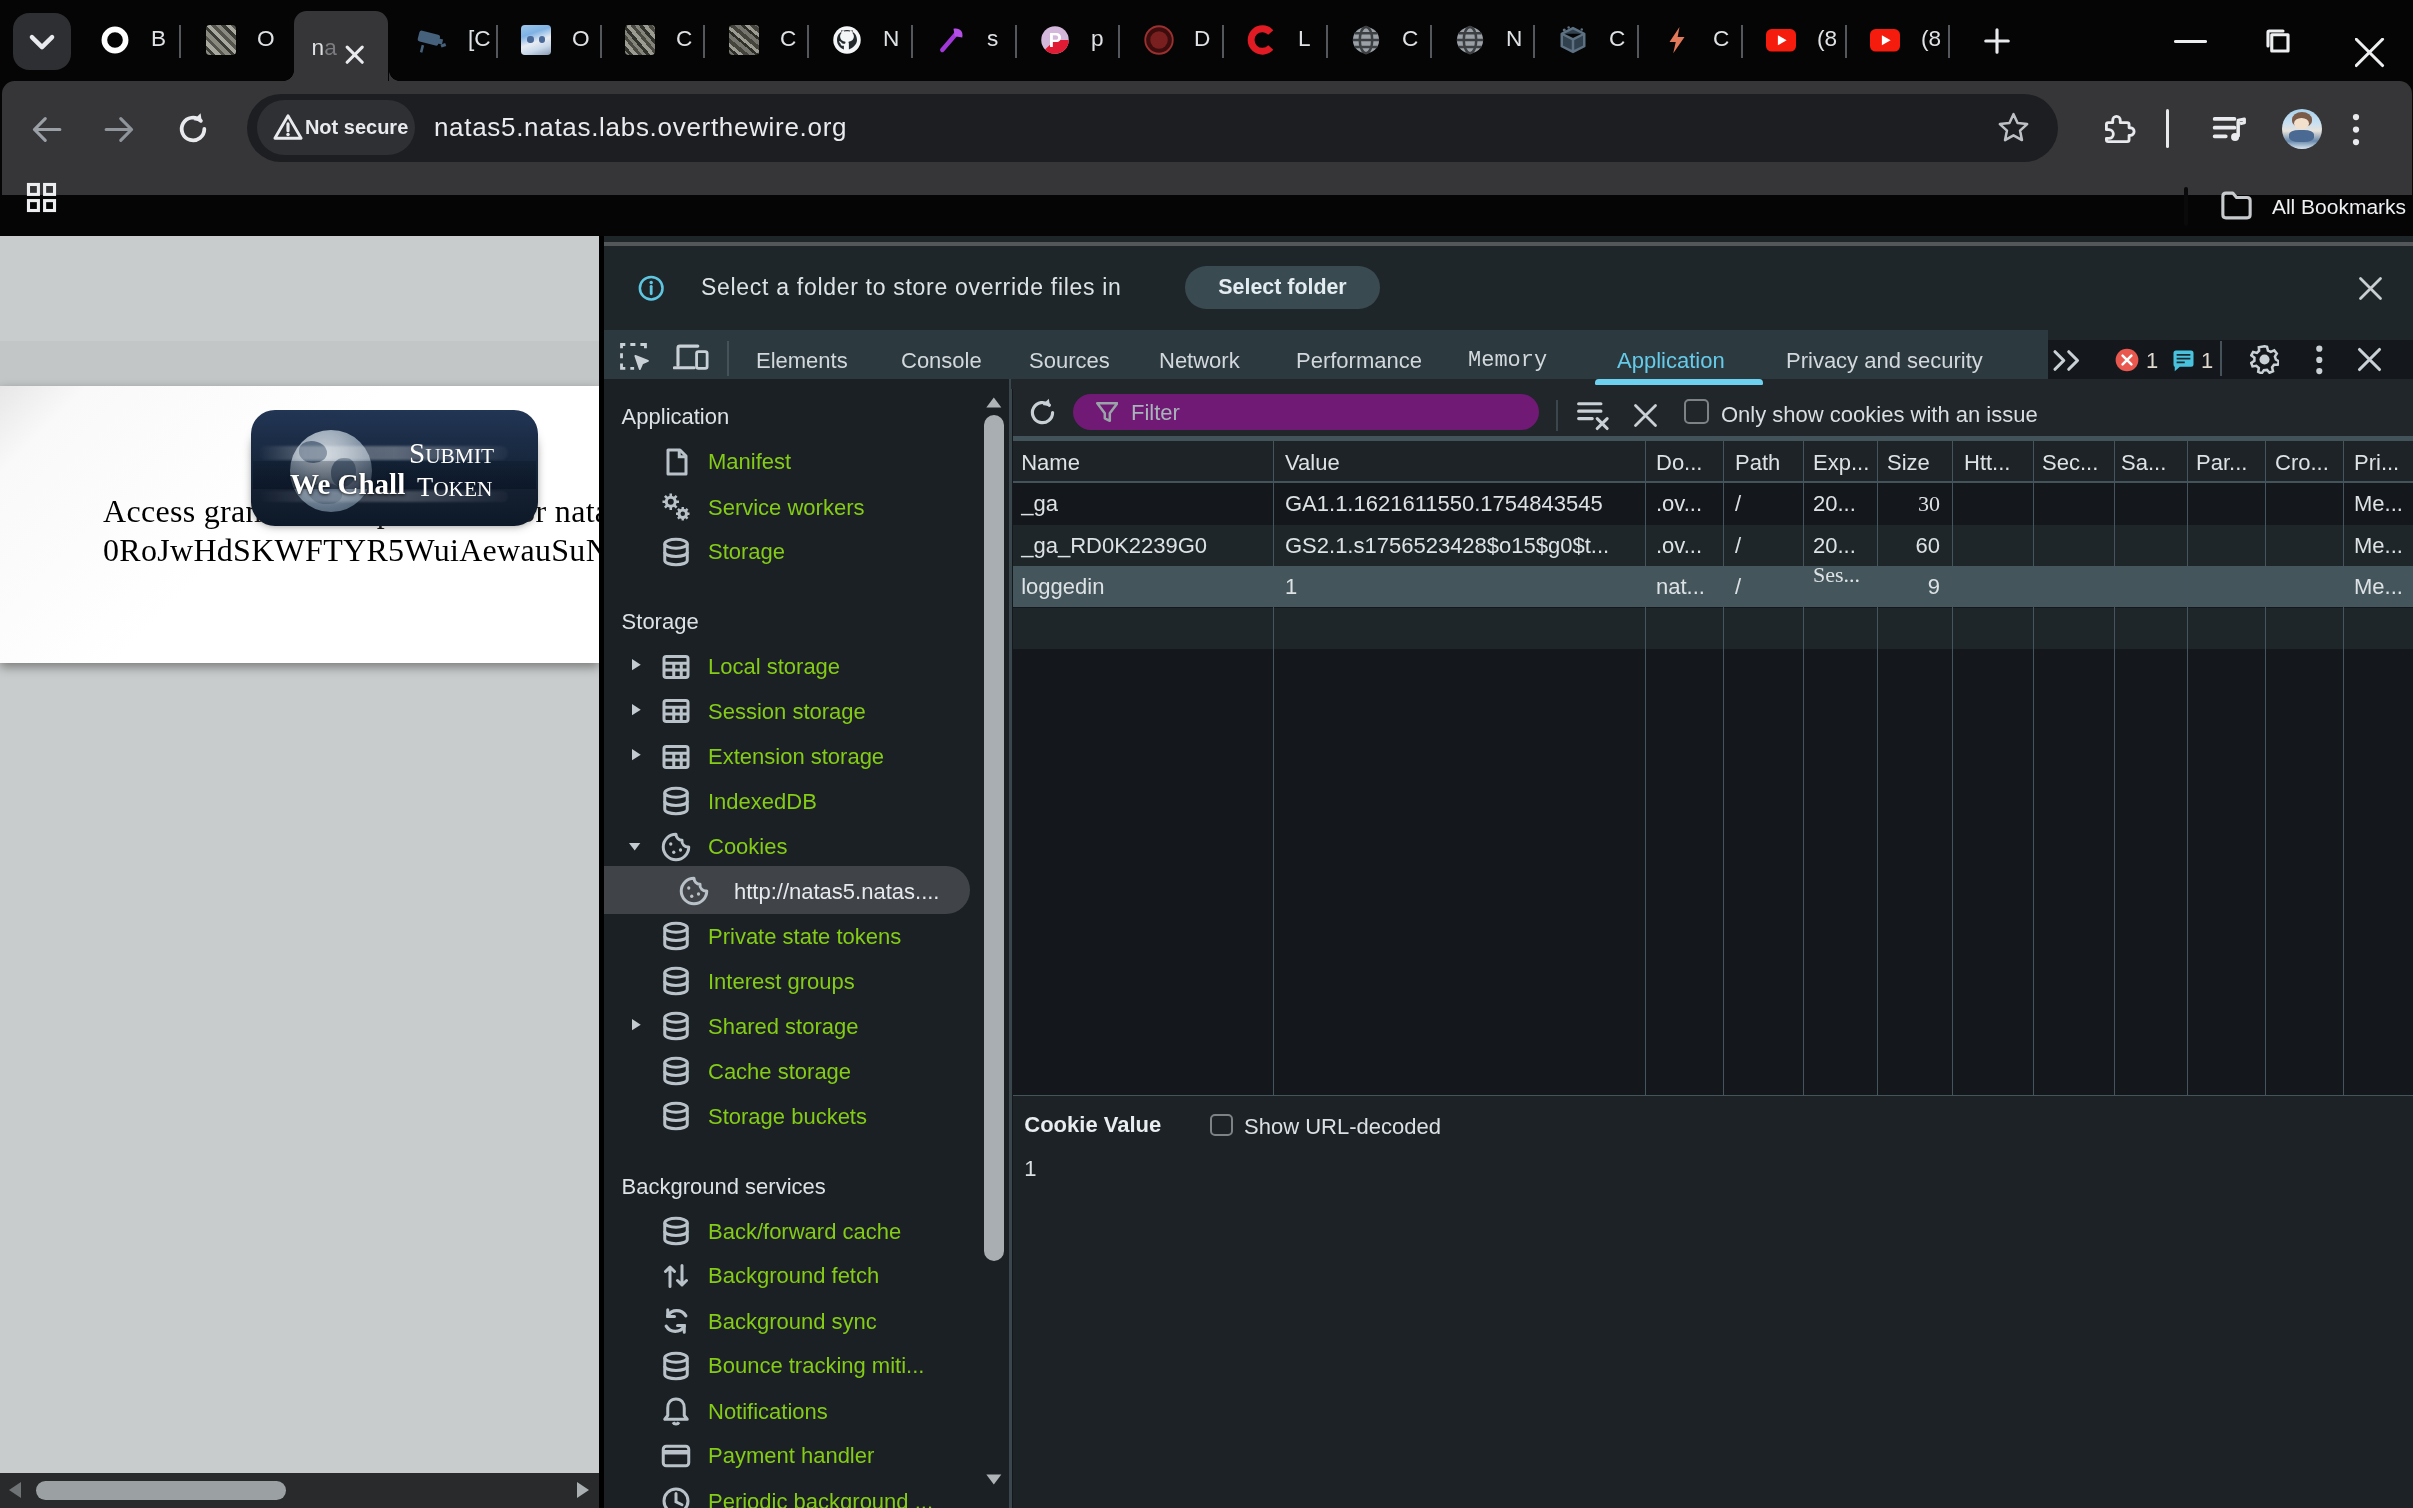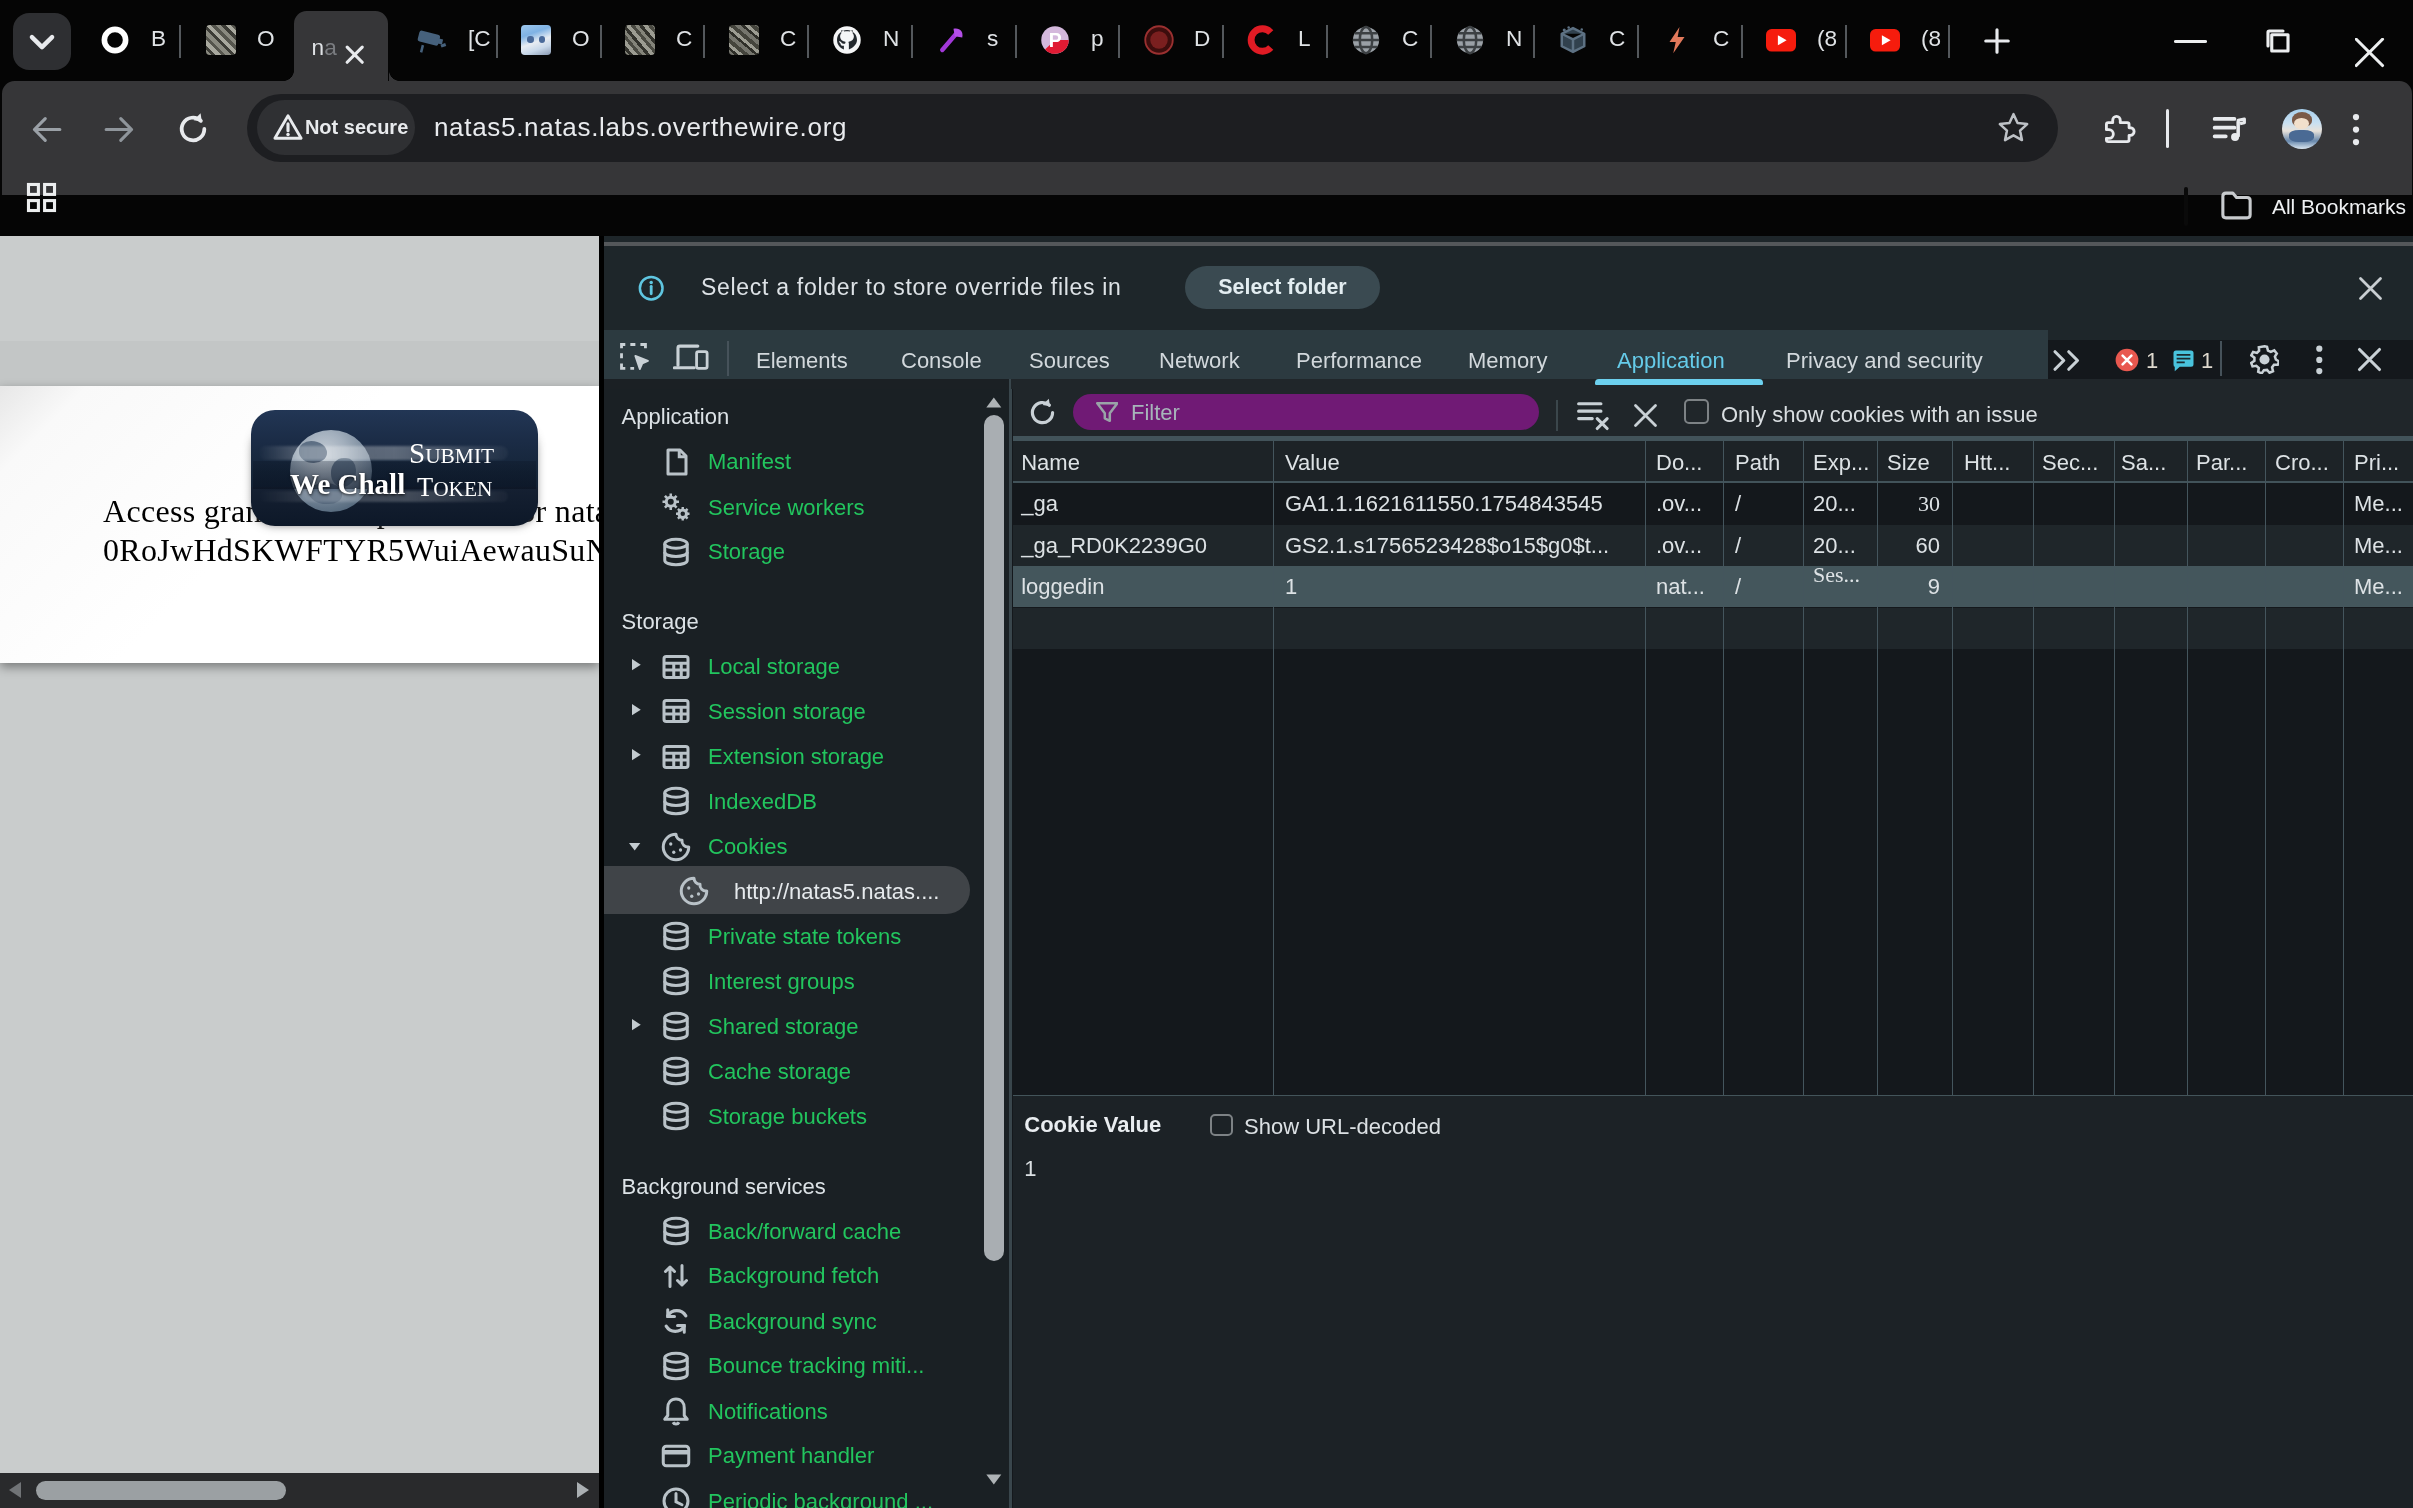--- a/index.html
+++ b/index.html
@@ -49,21 +49,21 @@
 #ibtext { left:97px; top:38px; font-size:23px; letter-spacing:0.7px; color:#dde2e6; position:absolute; }
 #selfolder { left:581px; top:29.5px; width:195px; height:43px; border-radius:21.4px; background:#3a4a51; }
 #selfolder span { position:absolute; left:0; top:9.4px; width:100%; text-align:center; font-size:21.4px; font-weight:bold; color:#e3edf1; }
 
 #dttabs { left:0; top:94px; width:1444px; height:49px; background:#2c3a40; }
 .dttab { top:17.6px; font-size:22px; color:#d2d8dc; position:absolute; white-space:nowrap; }
 #appunderline { left:991px; top:49px; width:168px; height:5.7px; border-radius:3.8px 3.8px 1.3px 1.3px; background:#6cd0ee; }
 
 #sidebar { left:0; top:153px; width:407px; height:1120px; background:#1a2024; }
 .sbsection { position:absolute; left:17.6px; font-size:22px; color:#dce2e6; white-space:nowrap; }
-.sbitem { position:absolute; font-size:22px; color:#22c55e; white-space:nowrap; }
+.sbitem { position:absolute; font-size:22px; color:#84cc16; white-space:nowrap; }
 .sbicon { position:absolute; }
 #sbsel { left:0; top:477px; width:366px; height:48px; background:#404448; border-radius:0 24px 24px 0; }
 #sbscroll { left:380px; top:26.4px; width:20px; height:846px; border-radius:10px; background:#a9aeb2; }
 #sbline { left:405px; top:0; width:2.5px; height:1120px; background:#39464c; }
 
 #dtmain { left:409px; top:153px; width:1401px; height:1120px; background:#14181c; }
 #filterrow { left:0; top:0; width:1401px; height:52px; background:#20262a; }
 #filterpill { left:60px; top:5px; width:466px; height:36px; border-radius:18px; background:#701a75;text-decoration:underline; }
 #hdrrow { left:0; top:47px; width:1401px; height:48px; background:#1d2327; border-top:5px solid #42535a; border-bottom:3.1px solid #42535a; }
 .cell { position:absolute; font-size:22px; color:#dde2e5; white-space:nowrap; }
@@ -380,21 +380,21 @@
           <path d="M8 36 L8 8 Q8 5 11 5 L40 5" fill="none" stroke="#c9d1d6" stroke-width="5" stroke-linecap="round"></path>
           <path d="M2 40 H34" stroke="#c9d1d6" stroke-width="5" stroke-linecap="round"></path>
           <rect x="38" y="14" width="17" height="27" rx="3" fill="none" stroke="#c9d1d6" stroke-width="4.5"></rect>
         </svg>
       <div class="abs" style="left:123px; top:11.3px; width:1.9px; height:35px; background:#46525a;"></div>
       <div class="dttab" style="left:152px;">Elements</div>
       <div class="dttab" style="left:297px;">Console</div>
       <div class="dttab" style="left:425px;">Sources</div>
       <div class="dttab" style="left:555px;">Network</div>
       <div class="dttab" style="left:692px;">Performance</div>
-      <div class="dttab" style="left:864px;">Memory</div>
+      <div class="dttab" style="left:864px;font-family:Liberation Mono, monospace;">Memory</div>
       <div class="dttab" style="left:1013px; color:#65cbe9;">Application</div>
       <div class="dttab" style="left:1182px;">Privacy and security</div>
       <div class="abs" id="appunderline"></div>
 
       <svg class="abs" style="left:1446px; top:17.6px;" width="35" height="25" viewBox="0 0 56 40">
           <path d="M8 6 L22 20 L8 34 M30 6 L44 20 L30 34" stroke="#c9d1d6" stroke-width="5" fill="none" stroke-linecap="round" stroke-linejoin="round"></path>
         </svg>
 
       <svg class="abs" style="left:1511px; top:18px;" width="24" height="24" viewBox="0 0 38 38">
           <circle cx="19" cy="19" r="18" fill="#e8584f"></circle>

